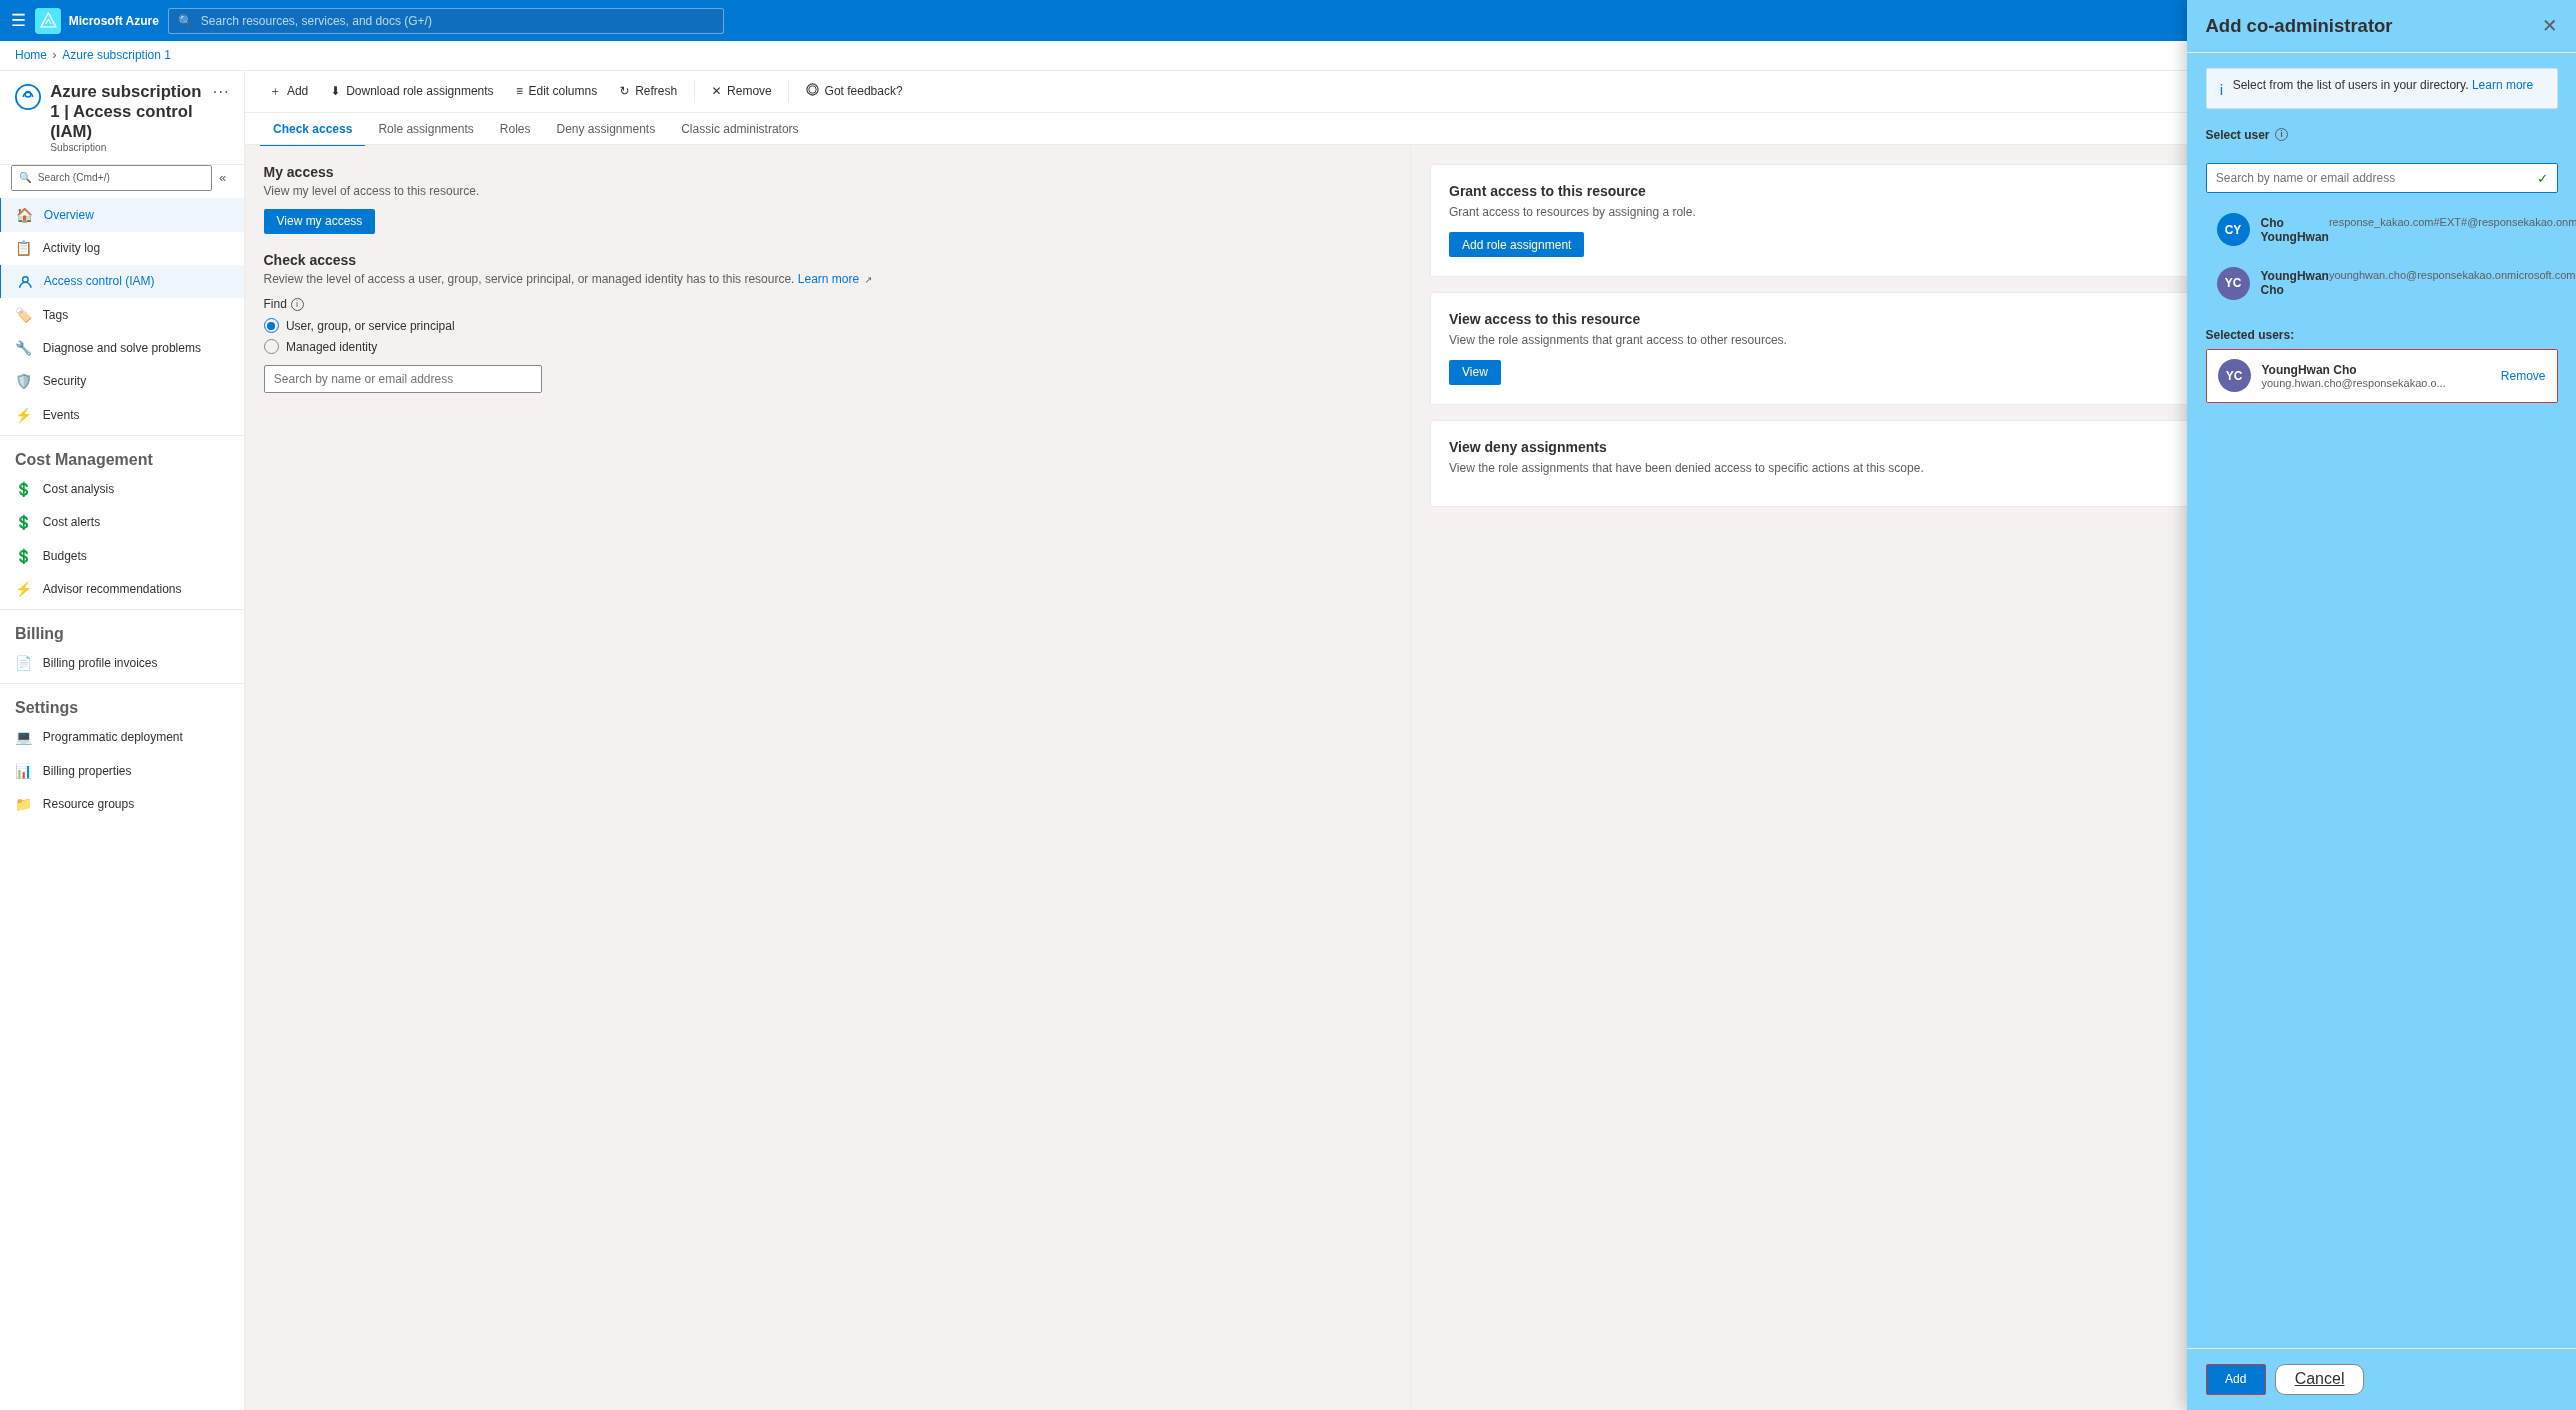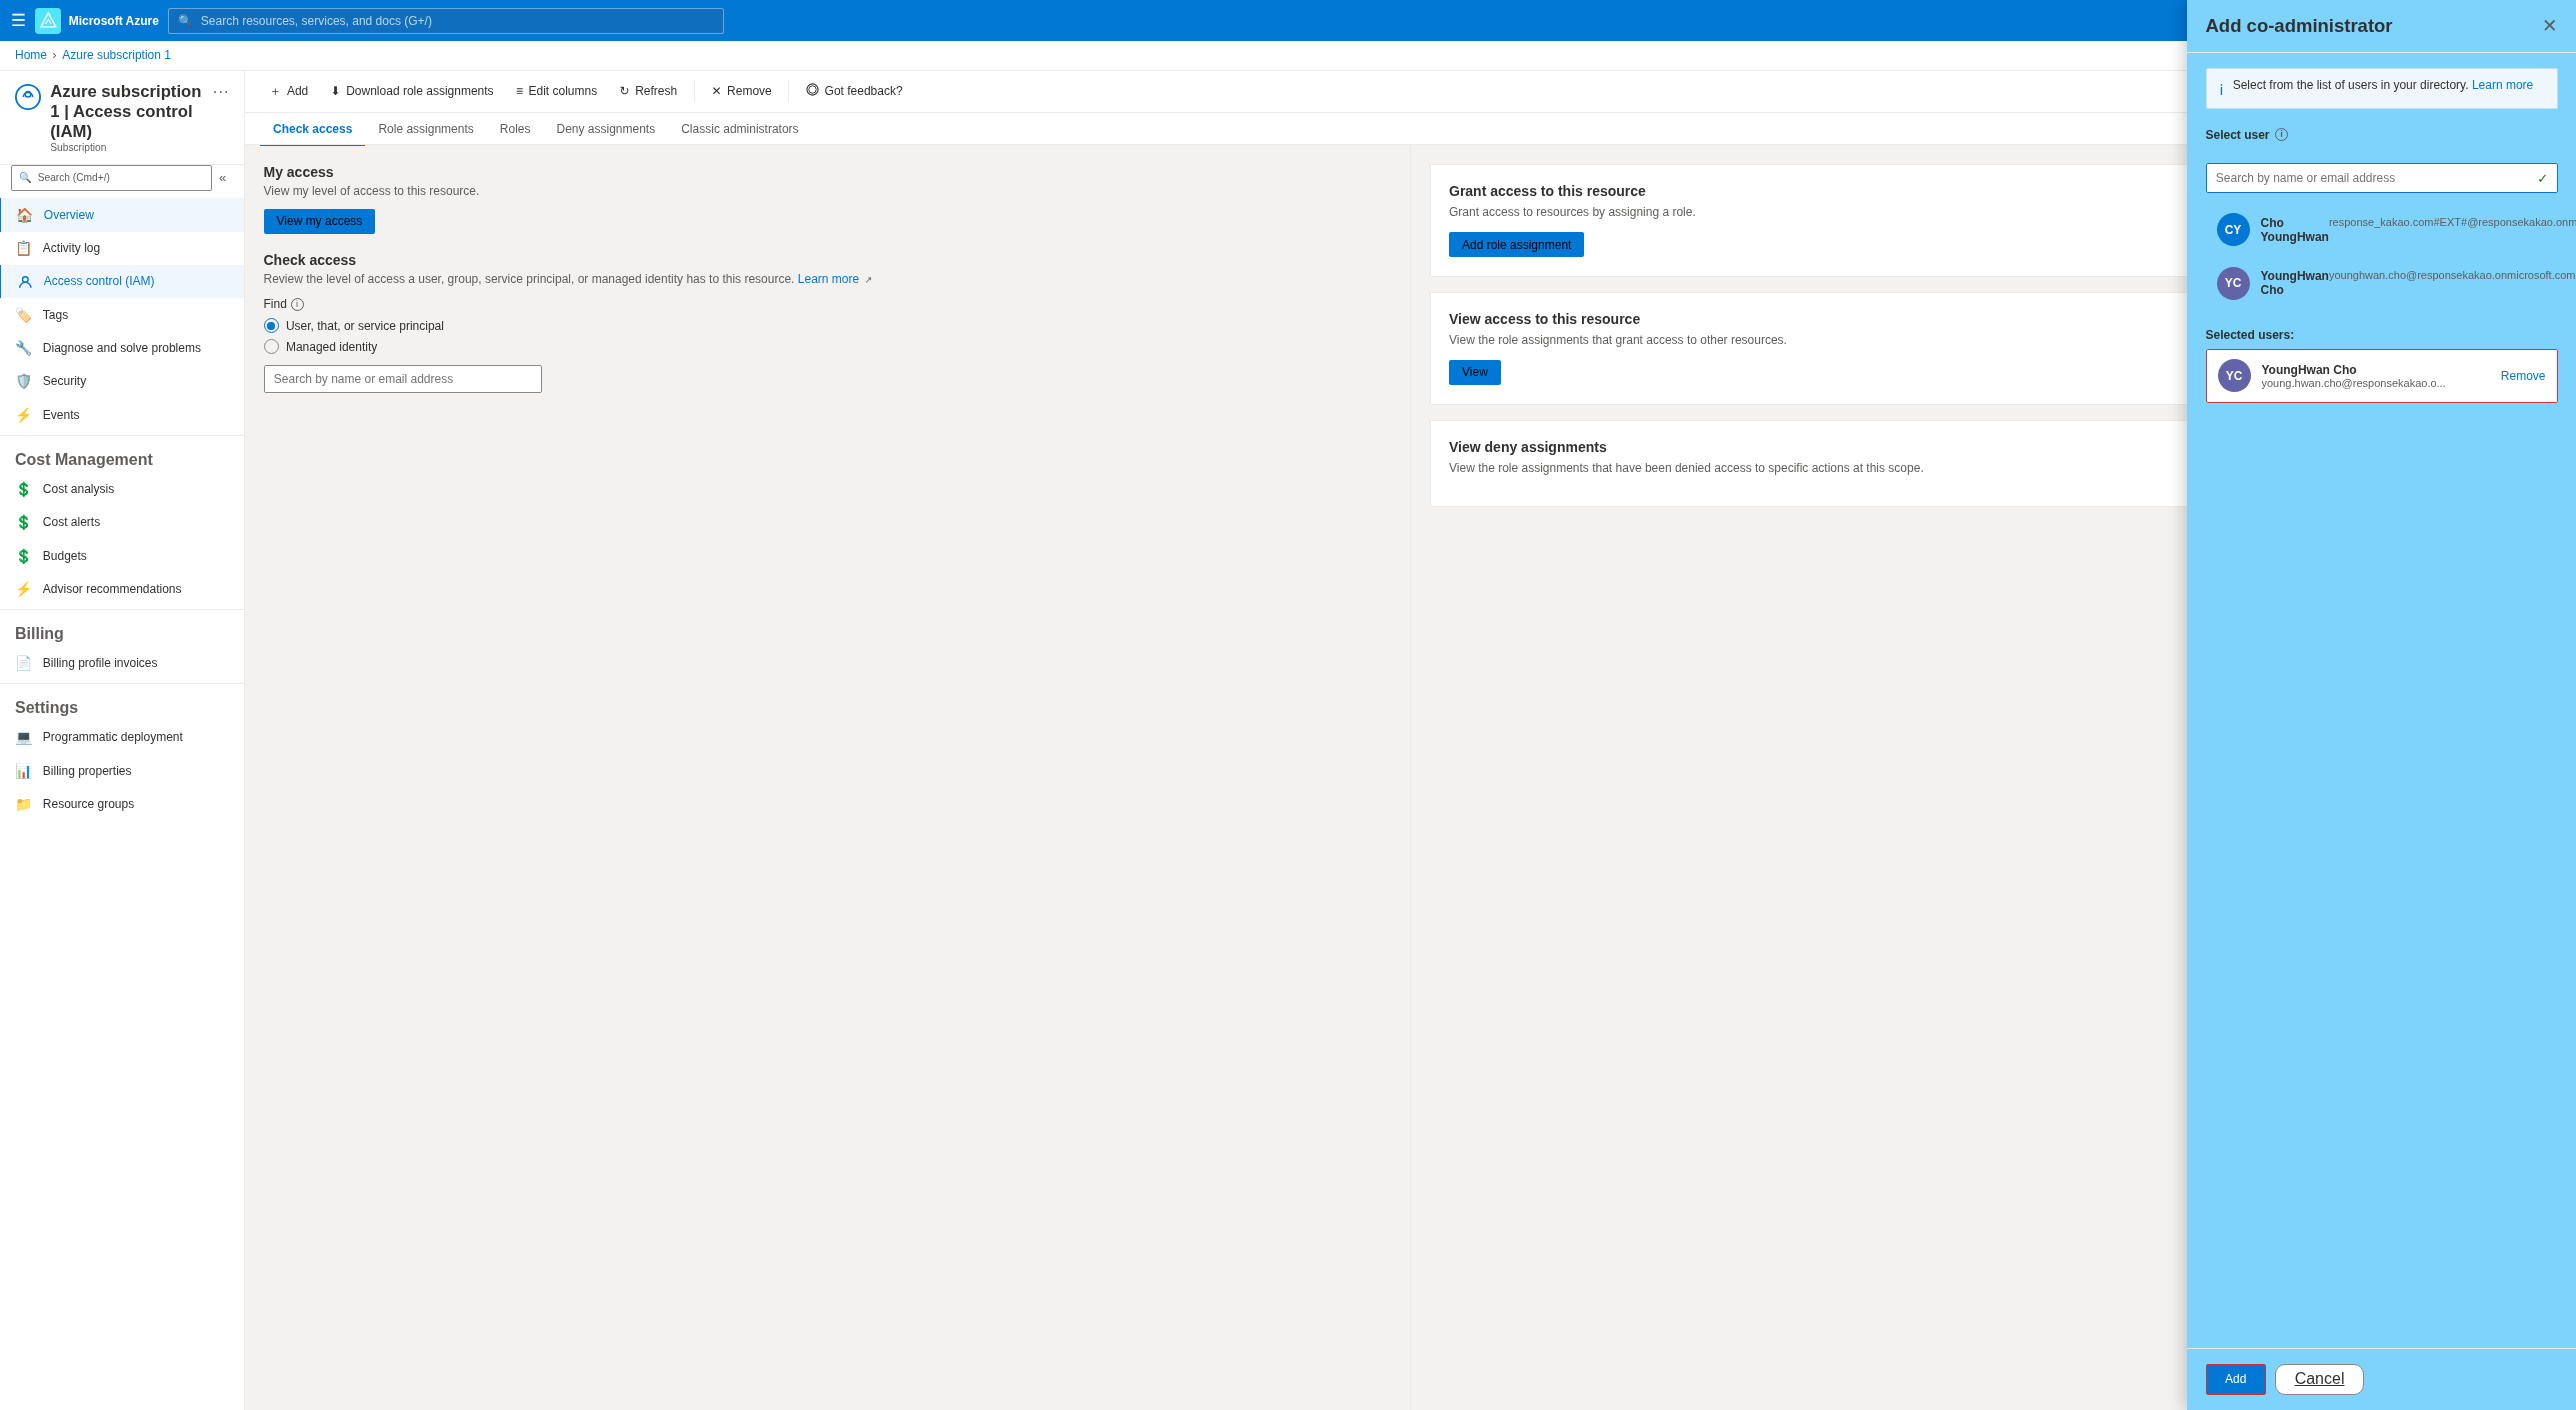--- a/index.html
+++ b/index.html
@@ -71,21 +71,21 @@
 
     
     .check-access-content { display: flex; flex: 1; overflow: hidden; }
     .check-access-left { flex: 1; padding: 18.5px; overflow-y: auto; border-right: 0.9px solid #edebe9; }
     .check-access-right { flex: 1; padding: 18.5px; overflow-y: auto; }
 
     .section-title { font-size: 14px; font-weight: 600; color: #323130; margin-bottom: 3.7px; }
     .section-desc { font-size: 12px; color: #605e5c; margin-bottom: 11px; }
     .section-desc a { color: #0078d4; text-decoration: none; }
 
-    .btn-primary { background: #0078d4; color: #000000; border: none; padding: 5.6px 13px; cursor: pointer; font-size: 12px; border-radius: 1.9px; }
+    .btn-primary { background: #0078d4; color: #fef9c3; border: none; padding: 5.6px 13px; cursor: pointer; font-size: 12px; border-radius: 1.9px; }
 
     .find-section { margin-top: 18.5px; }
     .find-label { font-size: 12px; font-weight: 400; color: #323130; margin-bottom: 7.4px; display: flex; align-items: center; gap: 3.7px; }
     .radio-group { display: flex; flex-direction: column; gap: 5.6px; margin-bottom: 11px; }
     .radio-item { display: flex; align-items: center; gap: 7.4px; cursor: pointer; font-size: 12px; color: #323130; }
     .radio-circle { width: 15px; height: 15px; border-radius: 50%; border: 1.9px solid #8a8886; display: flex; align-items: center; justify-content: center; flex-shrink: 0; }
     .radio-circle.selected { border-color: #0078d4; }
     .radio-circle.selected::after { content: ''; width: 7.4px; height: 7.4px; background: #0078d4; border-radius: 50%; }
     .search-field { width: 278px; height: 28px; border: 0.9px solid #8a8886; border-radius: 1.9px; padding: 0 9.3px; font-size: 12px; }
 
@@ -355,21 +355,21 @@
             <span style="font-size:9.3px;margin-left:1.9px;">↗</span>
           </div>
 
           <div class="find-label">
             <span>Find</span>
             <span class="info-circle">i</span>
           </div>
           <div class="radio-group">
             <label class="radio-item">
               <div class="radio-circle selected"></div>
-              <span>User, that, or service principal</span>
+              <span>User, group, or service principal</span>
             </label>
             <label class="radio-item">
               <div class="radio-circle"></div>
               <span>Managed identity</span>
             </label>
           </div>
           <input class="search-field" type="text" placeholder="Search by name or email address" style="">
         </div>
       </div>
 

